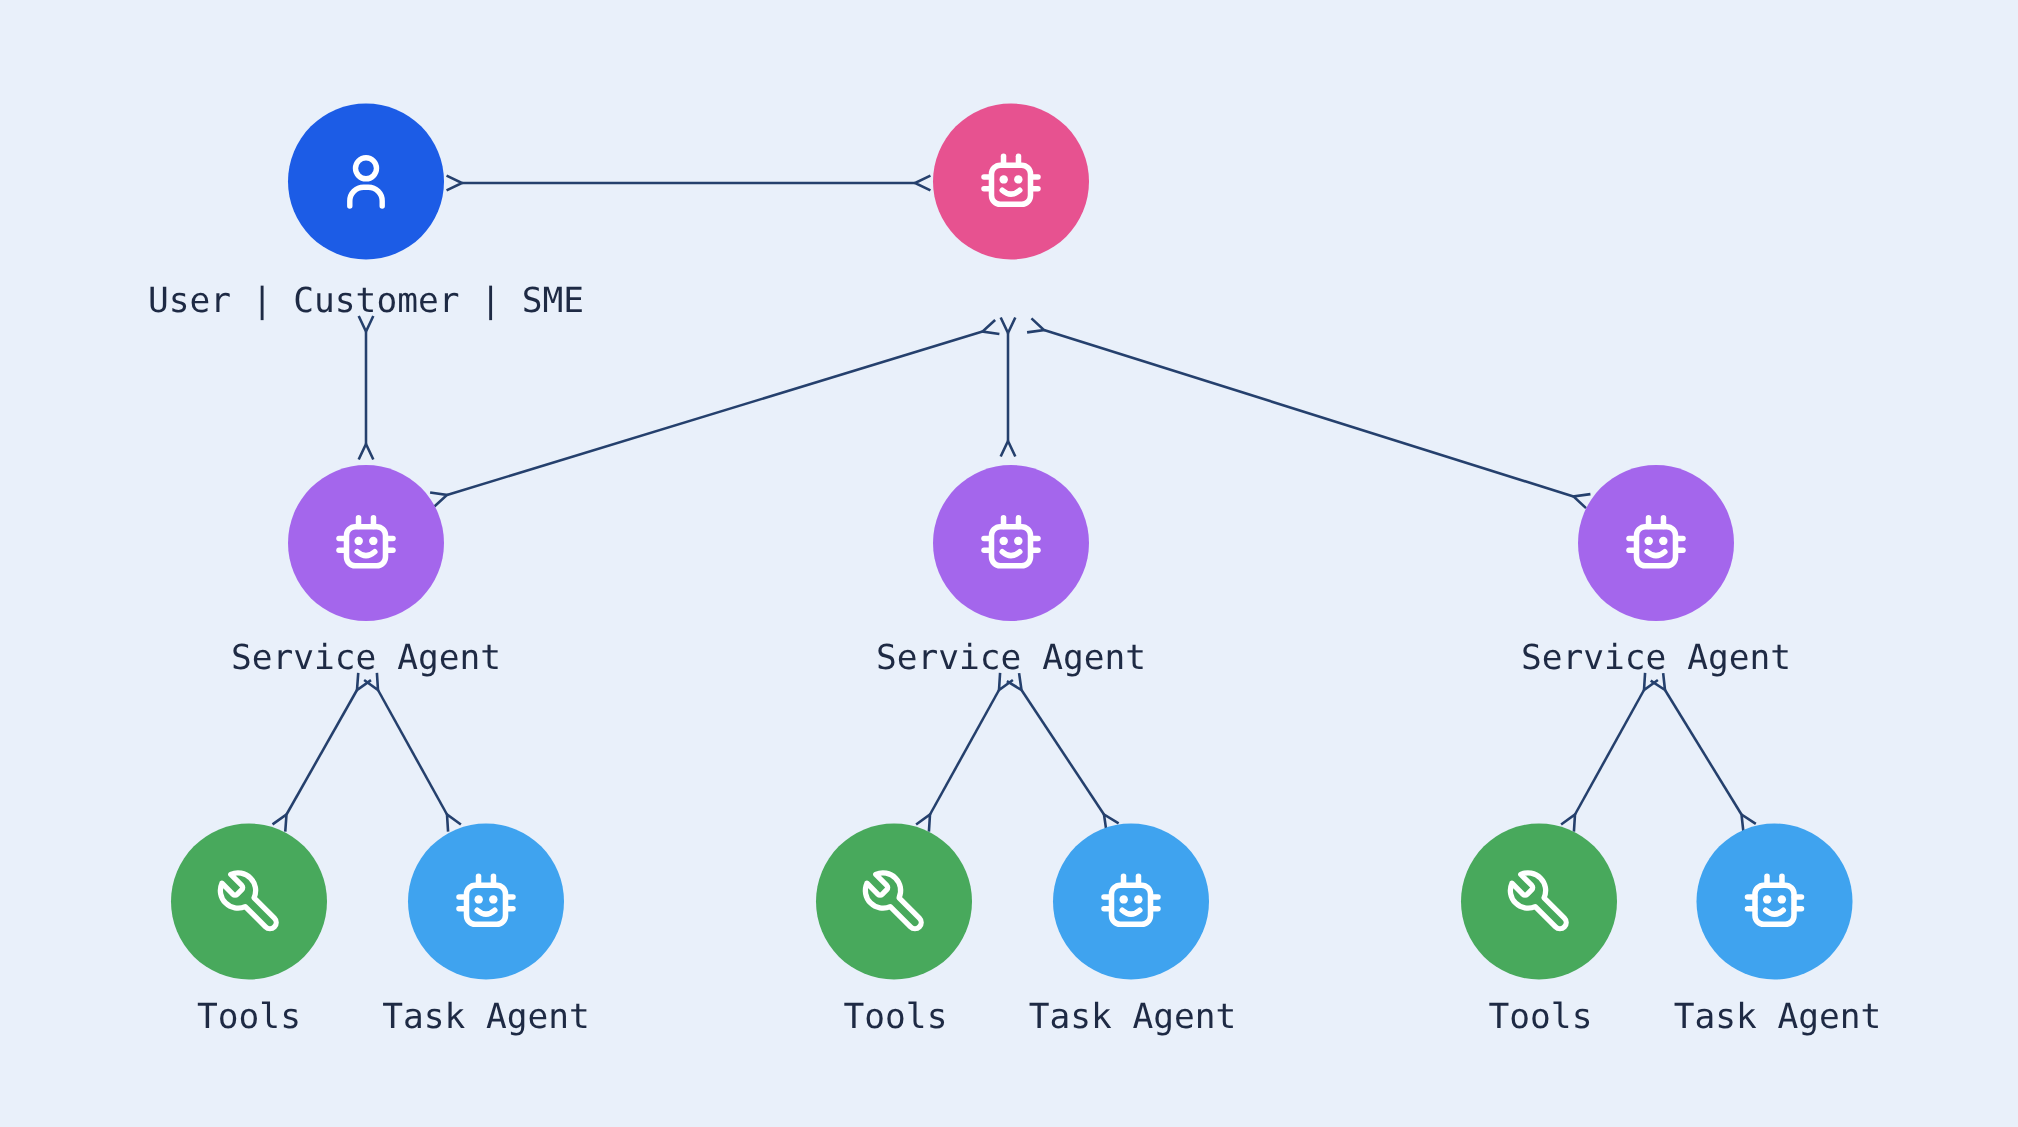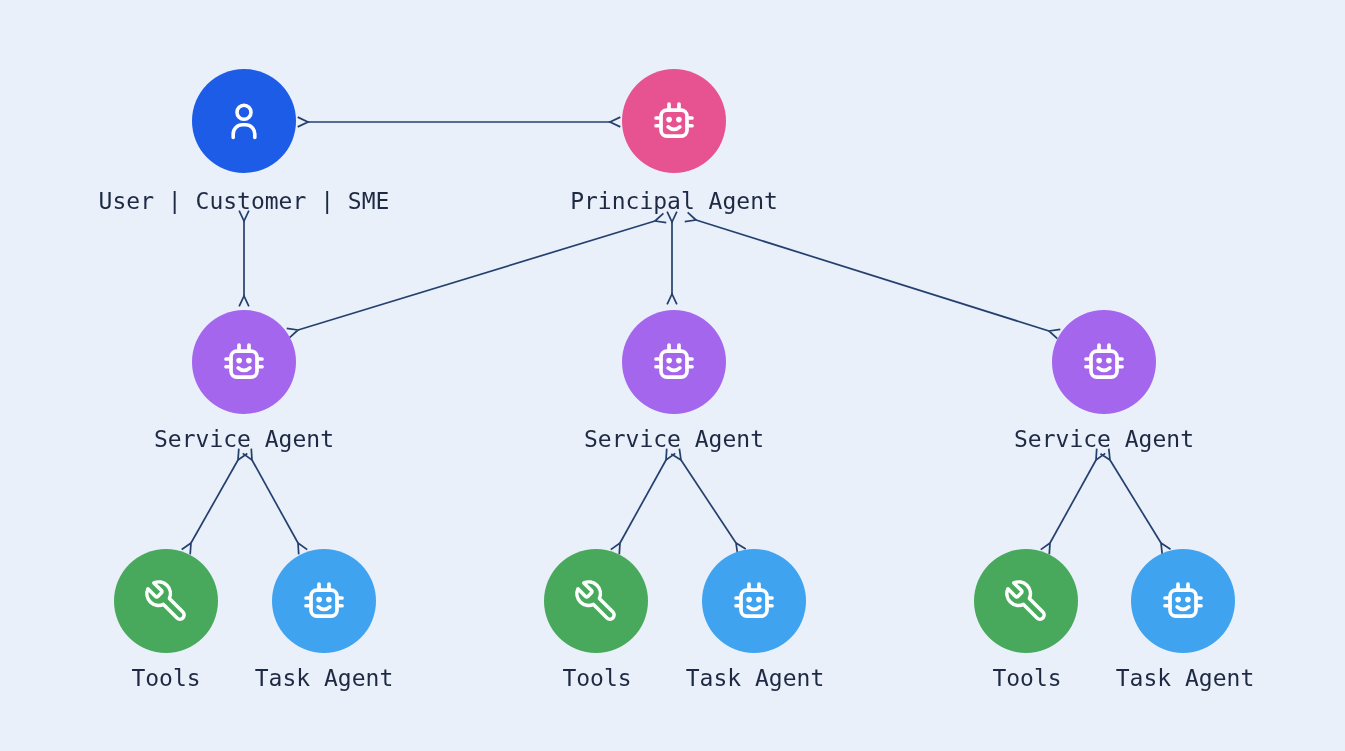--- a/index.html
+++ b/index.html
@@ -96,21 +96,20 @@
     <svg width="48" height="48">
         <use href="#i-user"></use>
       </svg>
   </div>
   <div class="node" style="left: 622px; top: 69px; background-color: rgb(231, 82, 144);">
     <svg width="52" height="52">
         <use href="#i-robot"></use>
       </svg>
   </div>
   <div class="lbl" style="left:244px;top:188px">User | Customer | SME</div>
-  <div class="lbl" style="left:674px;top:188px">Principal Agent</div>
 
   <div class="node" style="left: 192px; top: 310px; background-color: rgb(164, 102, 236);">
     <svg width="52" height="52">
         <use href="#i-robot"></use>
       </svg>
   </div>
   <div class="node" style="left: 622px; top: 310px; background-color: rgb(164, 102, 236);">
     <svg width="52" height="52">
         <use href="#i-robot"></use>
       </svg>

